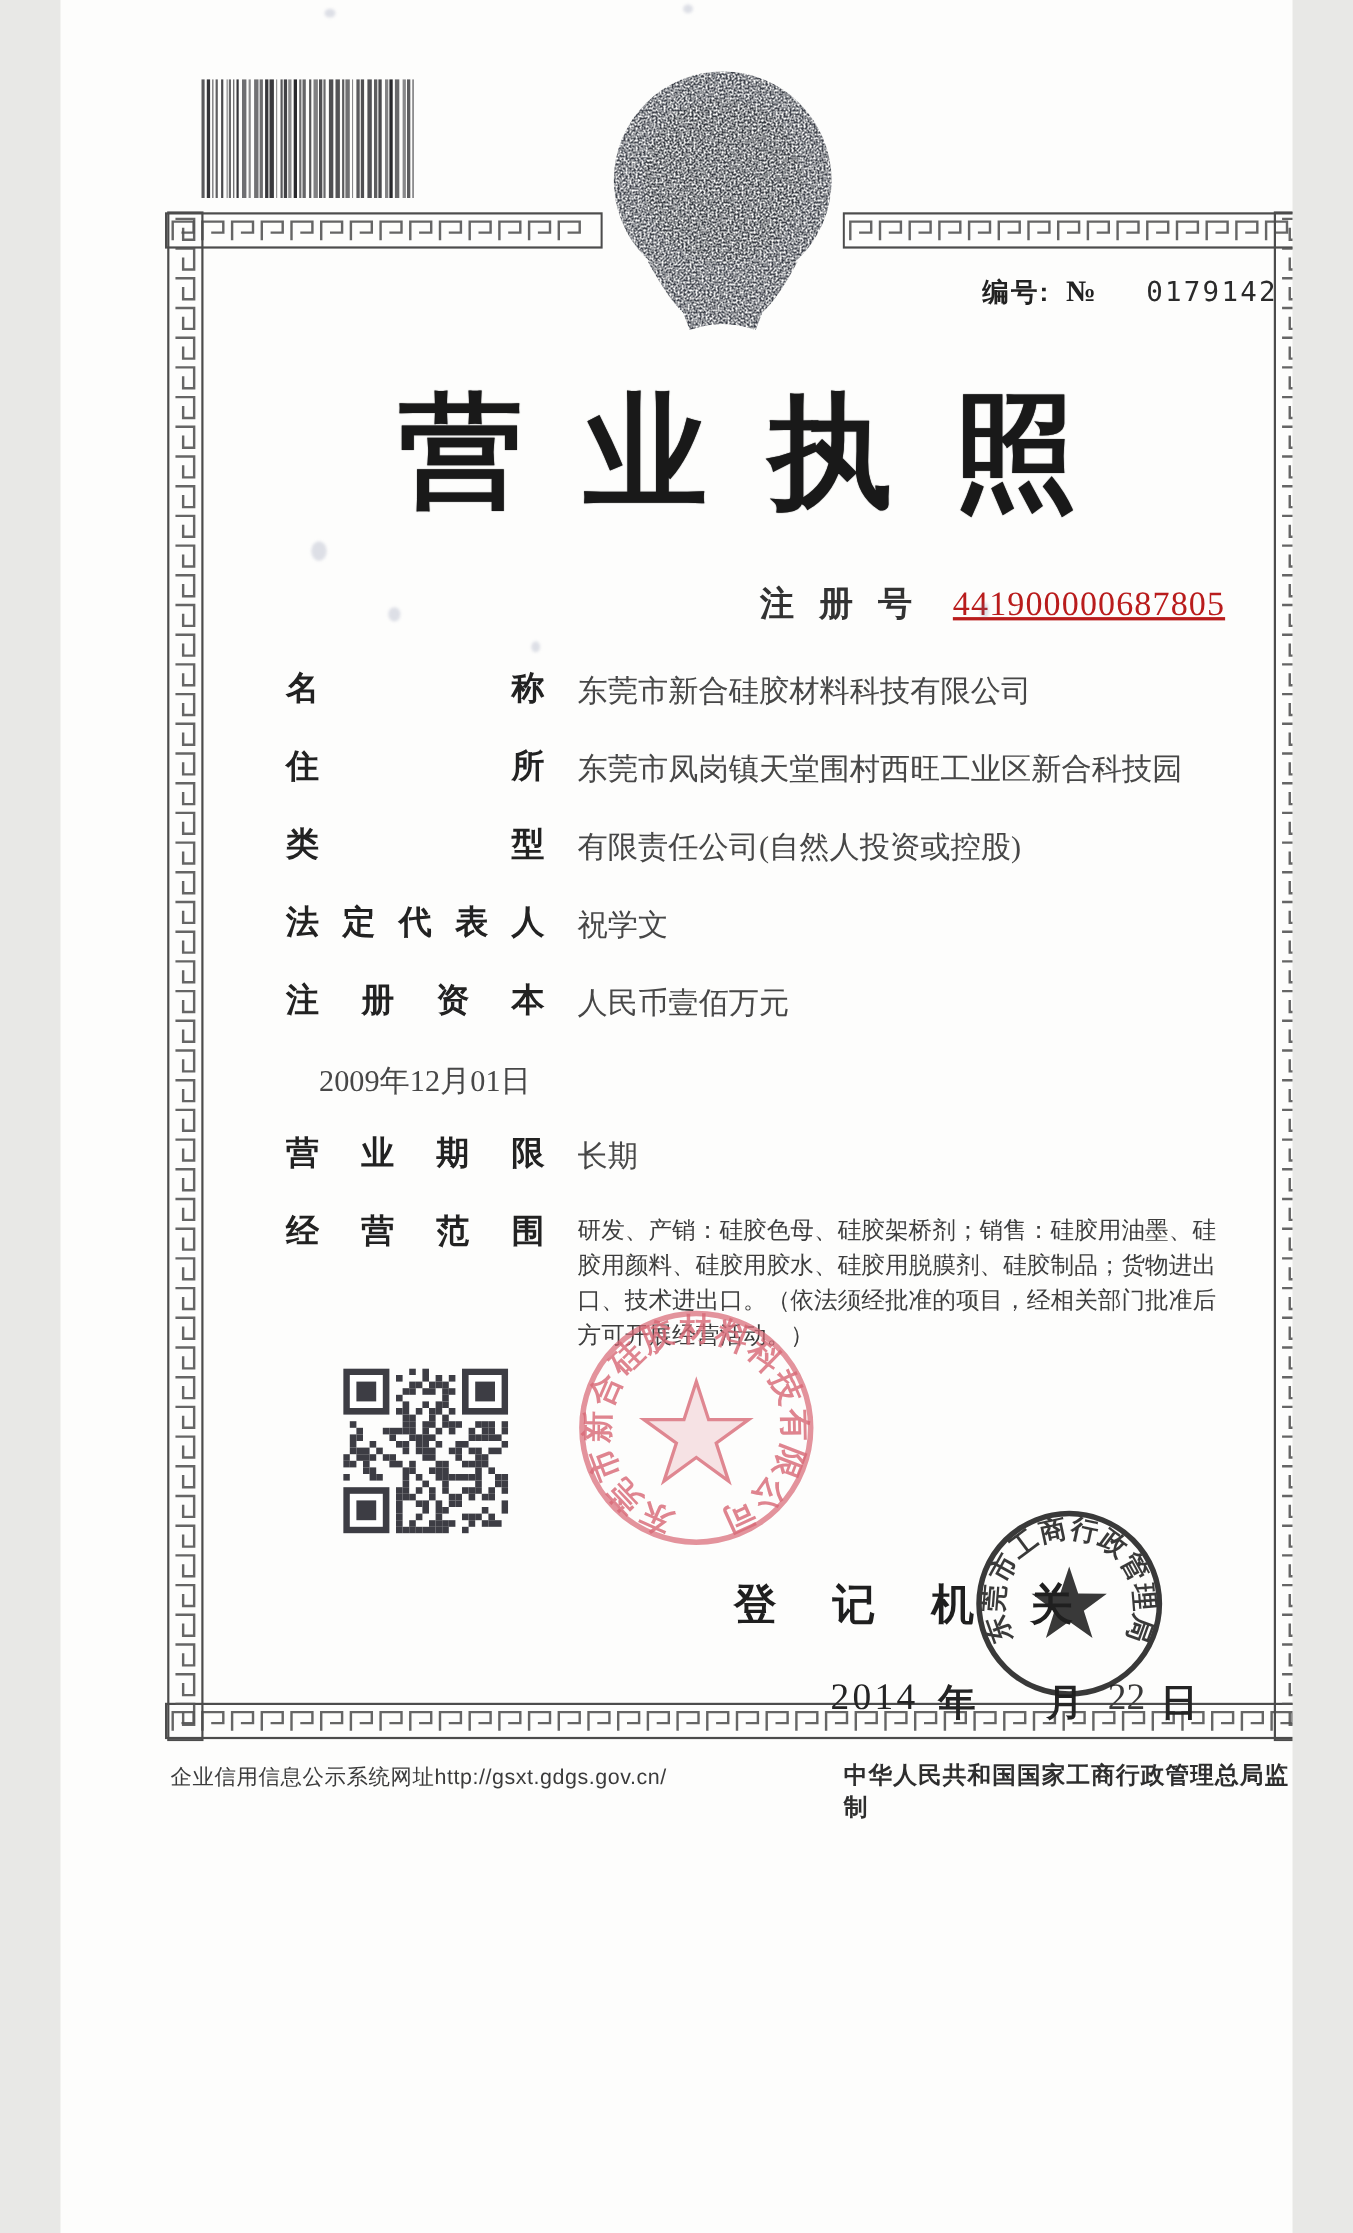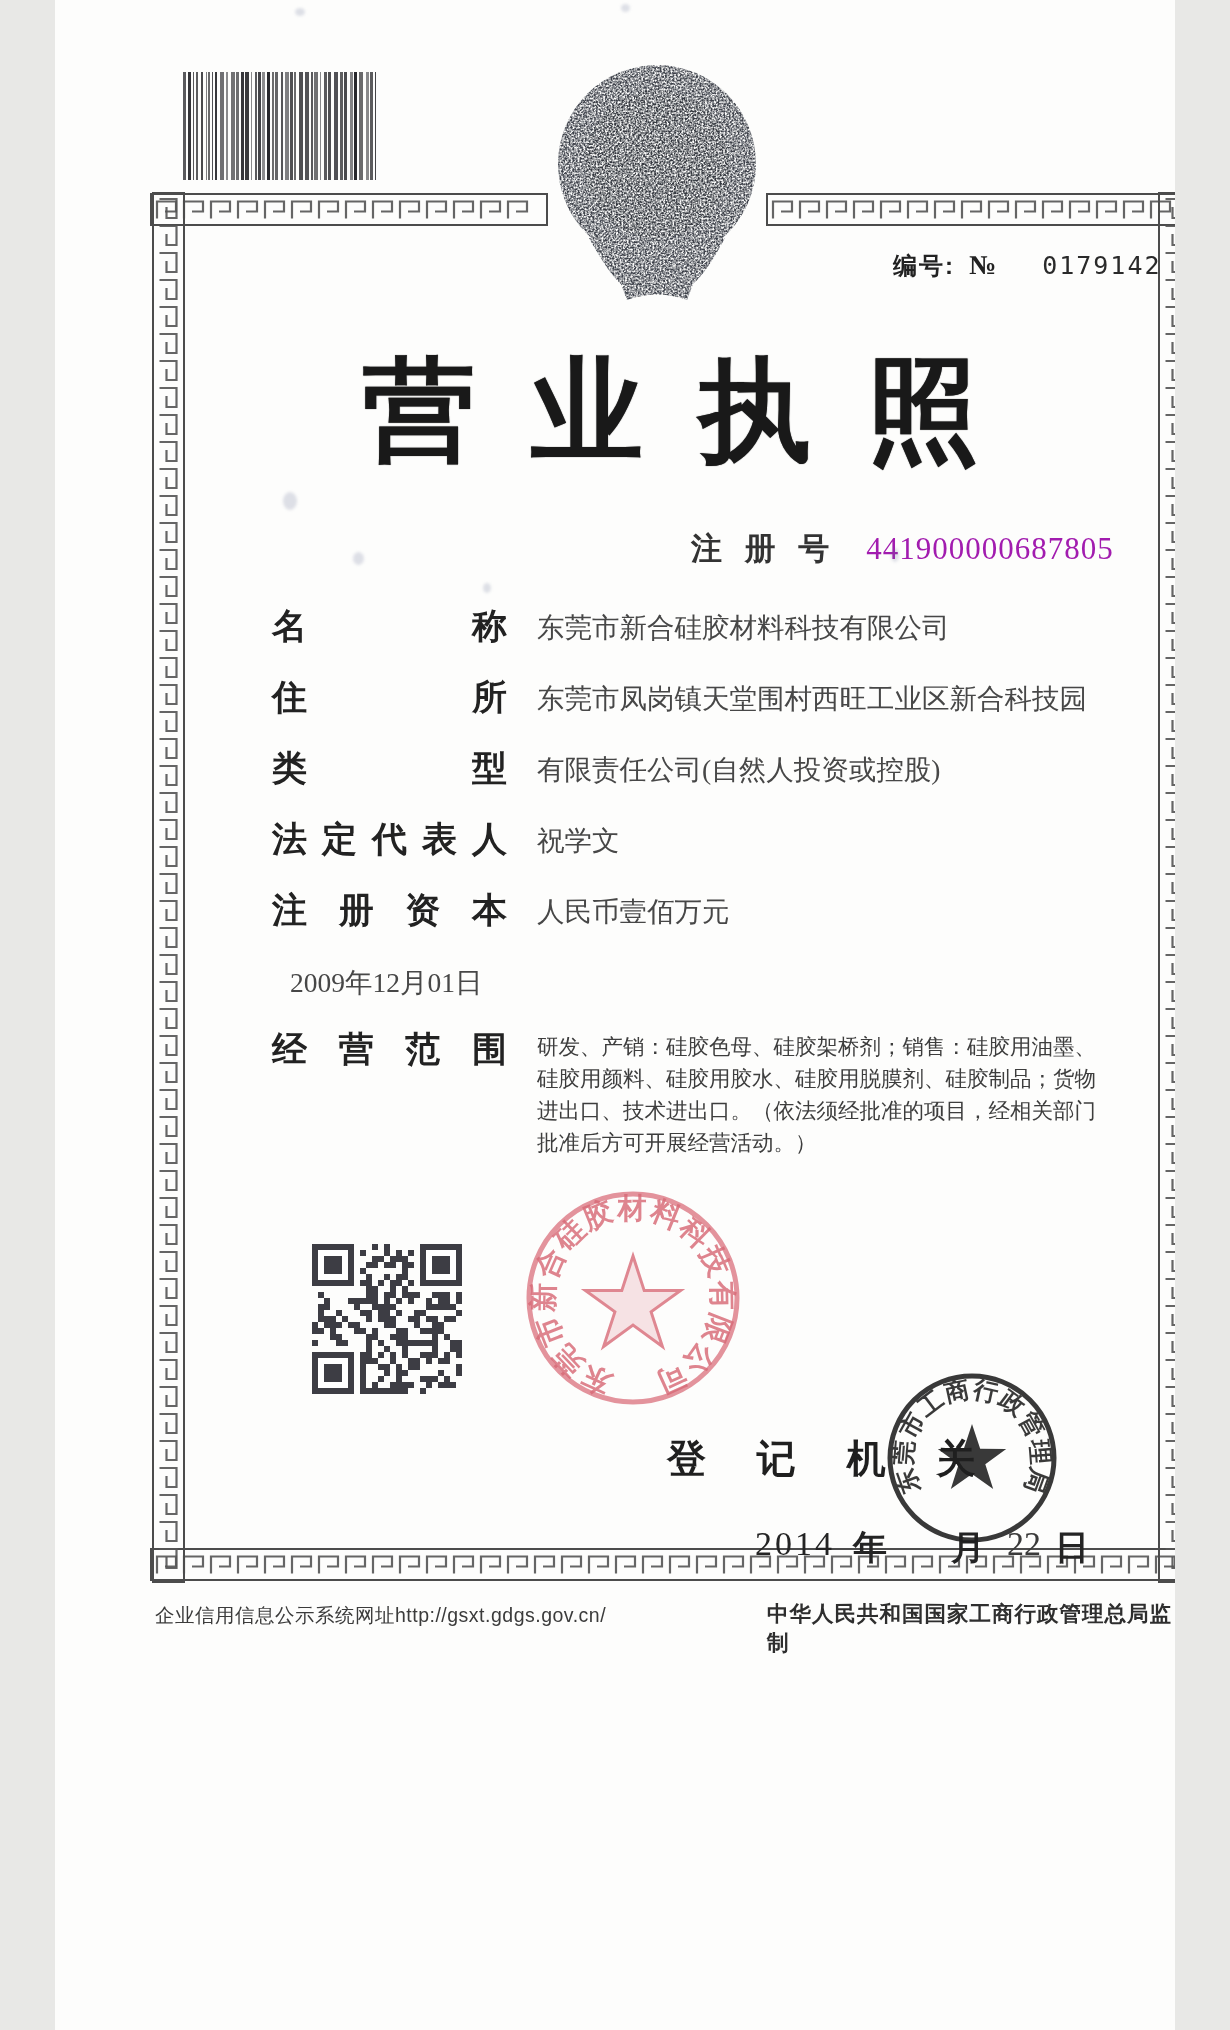--- a/index.html
+++ b/index.html
@@ -23,27 +23,27 @@
   #serial .num{font-size:25px;font-family:"DejaVu Sans Mono", monospace;letter-spacing:2px;color:#2a2a2a;margin-left:32px;}
   
   #title{
     left:135px;top:336px;width:962px;text-align:center;
     font-size:112px;font-weight:900;color:#191919;letter-spacing:56px;padding-left:56px;box-sizing:border-box;
     text-shadow:0 0 1px #3a3a3a;
   }
   
   #regline{left:610px;top:528px;display:flex;align-items:baseline;gap:30px;}
   #regline .lab{font-size:31px;letter-spacing:7px;color:#333;font-weight:600;margin-left:26px;}
-  #regline .num{font-size:31px;font-family:"Liberation Serif", serif;color:#a21caf;letter-spacing:1px;}
+  #regline .num{font-size:31px;font-family:"Liberation Serif", serif;color:#b91c1c;letter-spacing:1px;text-decoration:underline;}
   
   #fields{left:205px;top:604px;width:850px;}
   .frow{display:flex;align-items:flex-start;margin-bottom:27px;}
   .flabel{
-    flex:0 0 235px;width:235px;font-size:35px;font-weight:700;color:#222;
-    text-align:justify;text-align-last:justify;line-height:44px;margin-left:12px;
+    flex:0 0 235px;width:235px;font-size:30px;font-weight:700;color:#222;
+    text-align:justify;text-align-last:justify;line-height:44px;
   }
   .fvalue{
     margin-left:30px;font-size:27.5px;color:#474747;line-height:1.25;padding-top:7px;
     font-family:"Liberation Serif", serif;
   }
   .frow.scope .fvalue{font-size:21.5px;line-height:1.48;width:590px;padding-top:5px;color:#3d3d3d;}
   
   #qr{left:257px;top:1244px;width:150px;height:150px;}
   
   #companySeal{left:462px;top:1182px;width:232px;height:232px;}
@@ -350,20 +350,24 @@
     <div class="frow">
       <span class="flabel">法定代表人</span>
       <span class="fvalue">祝学文</span>
     </div>
     <div class="frow">
       <span class="flabel">注册资本</span>
       <span class="fvalue">人民币壹佰万元</span>
     </div>
     <div class="frow">
       <span class="fvalue">2009年12月01日</span>
+    </div>
+    <div class="frow">
+      <span class="flabel">营业期限</span>
+      <span class="fvalue">长期</span>
     </div>
     <div class="frow scope">
       <span class="flabel">经营范围</span>
       <span class="fvalue">研发、产销：硅胶色母、硅胶架桥剂；销售：硅胶用油墨、硅胶用颜料、硅胶用胶水、硅胶用脱膜剂、硅胶制品；货物进出口、技术进出口。（依法须经批准的项目，经相关部门批准后方可开展经营活动。）</span>
     </div>
   </div>
 
   <div class="abs" id="qr"><svg width="150" height="150" viewBox="0 0 150 150">
         <rect x="60" y="0" width="6" height="6" fill="#3d3d44"></rect>
         <rect x="72" y="0" width="6" height="6" fill="#3d3d44"></rect>

